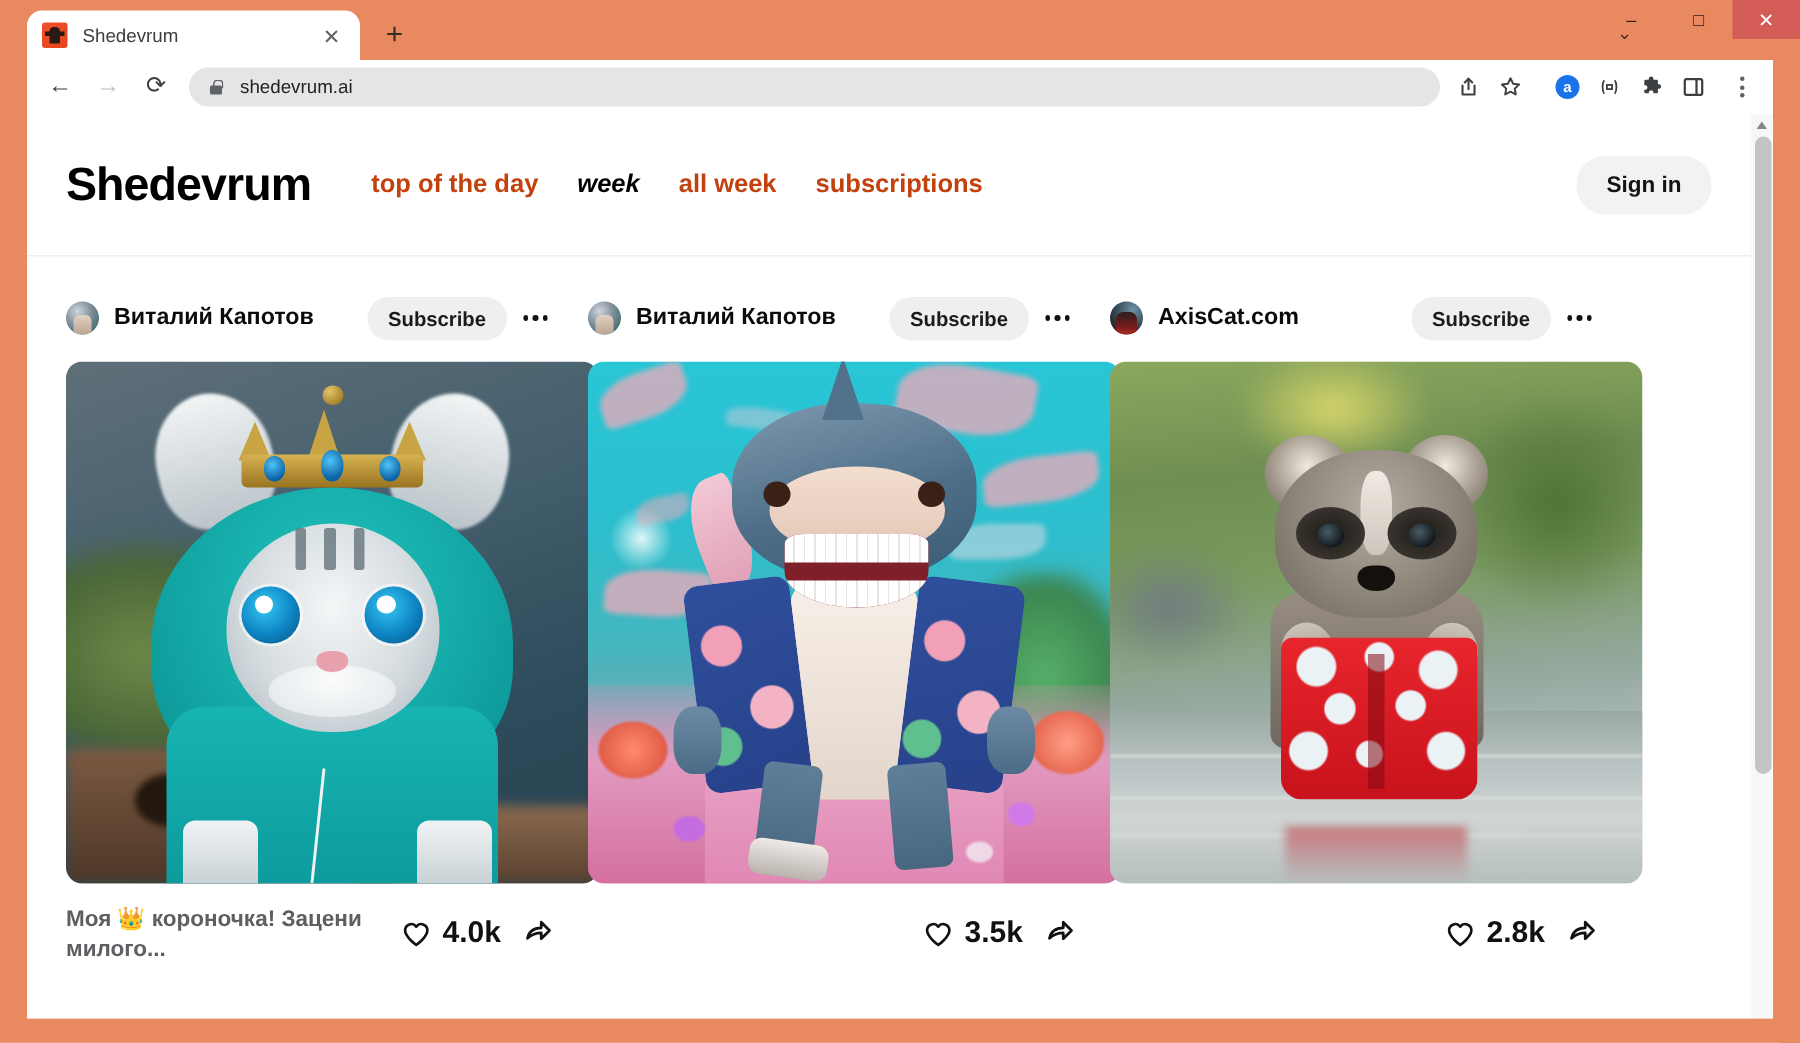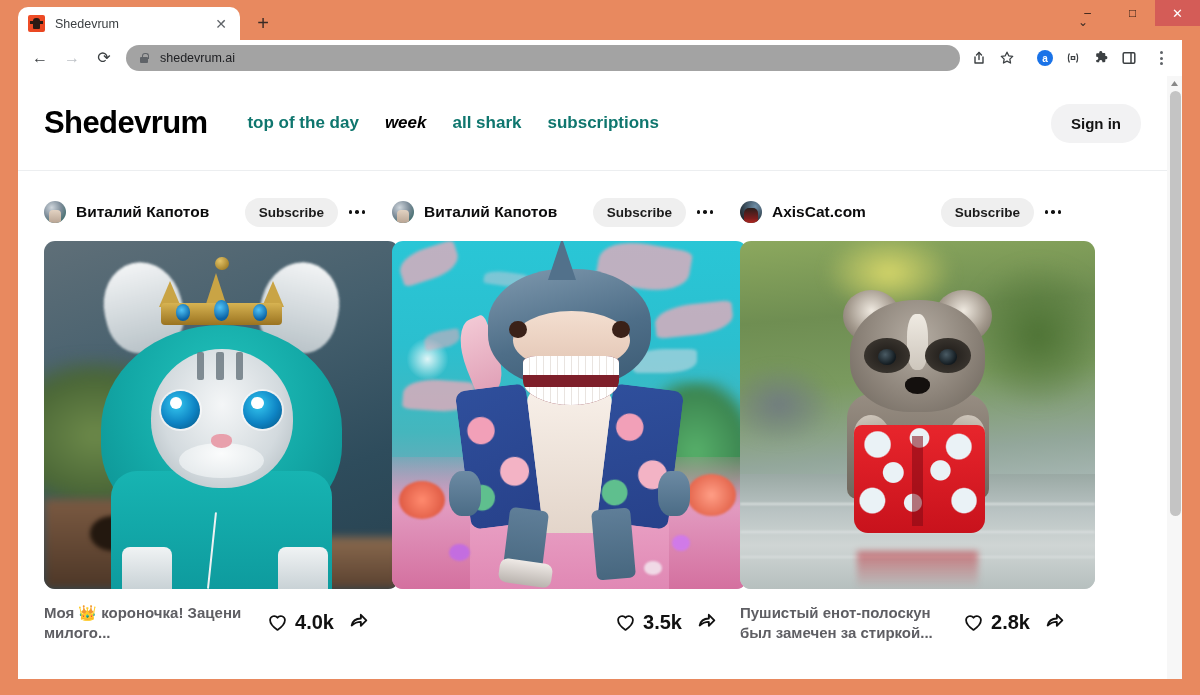--- a/index.html
+++ b/index.html
@@ -91,21 +91,21 @@
   .nav-btn {
     width: 28px; height: 28px; margin-right: 4px;
     display: flex; align-items: center; justify-content: center;
     color: #3c4043; font-size: 16px; line-height: 1;
     border-radius: 50%;
   }
   .nav-btn.disabled { color: #bdc1c6; }
   .omnibox {
     flex: 1 1 auto;
     height: 26px; margin: 0 6px 0 4px;
-    background: #a3a3a3;
+    background: #e5e5e5;
     border-radius: 13px;
     display: flex; align-items: center;
     padding: 0 12px;
   }
   .lock-icon {
     width: 12px; height: 12px; position: relative; flex: 0 0 auto;
     margin-right: 10px;
   }
   .lock-icon::before {
     content:""; position:absolute; left:2px; top:5px;
@@ -157,21 +157,21 @@
     display: flex; align-items: center;
     padding: 0 26px 0 26px;
   }
   .brand {
     font-size: 31px; font-weight: 700; color: #000000;
     letter-spacing: -0.6px;
     margin-right: 40px;
   }
   .site-nav { display: flex; align-items: center; gap: 26px; }
   .nav-link {
-    font-size: 17px; font-weight: 700; color: #0f766e;
+    font-size: 17px; font-weight: 700; color: #c2410c;
     white-space: nowrap;
   }
   .nav-link.active { color: #000000; font-style: italic; }
   .signin {
     margin-left: auto;
     background: #f2f2f3;
     border: none; border-radius: 19px;
     padding: 11px 20px;
     font-family: "Liberation Sans", sans-serif;
     font-size: 15px; font-weight: 700; color: #131313;
@@ -512,21 +512,21 @@
   </div>
 
   <div class="viewport">
     <div class="page">
 
       <div class="site-header">
         <div class="brand">Shedevrum</div>
         <div class="site-nav">
           <div class="nav-link">top of the day</div>
           <div class="nav-link active">week</div>
-          <div class="nav-link">all shark</div>
+          <div class="nav-link">all week</div>
           <div class="nav-link">subscriptions</div>
         </div>
         <button class="signin">Sign in</button>
       </div>
 
       <div class="feed">
 
         <div class="card">
           <div class="card-head">
             <div class="avatar av-1"></div>
@@ -686,21 +686,20 @@
                 <div class="reye r"></div>
               <div class="rnose"></div>
               <div class="hand l"></div>
                 <div class="hand r"></div>
               <div class="reflect"></div>
               <div class="cloth"></div>
               <div class="cloth-notch"></div>
             </div>
           </div>
           <div class="card-foot">
-            <div class="caption">Пушистый енот-полоскун был замечен за стиркой...</div>
             <div class="stats">
               <div class="like">
                 <svg width="21" height="21" viewBox="0 0 24 24" fill="none" stroke="#111" stroke-width="2" stroke-linejoin="round">
                   <path d="M12 20.5S3.5 14.8 3.5 9.2A4.7 4.7 0 0 1 12 6.6a4.7 4.7 0 0 1 8.5 2.6c0 5.6-8.5 11.3-8.5 11.3z"></path>
                 </svg>
                 <span class="like-count">2.8k</span>
               </div>
               <div>
                 <svg width="22" height="22" viewBox="0 0 24 24" fill="none" stroke="#111" stroke-width="2" stroke-linejoin="round">
                   <path d="M4 18c1-5 5-7.5 10-7.6V6.3l6 6-6 6v-4.2c-4.2 0-7.2 1.4-10 3.9z"></path>

